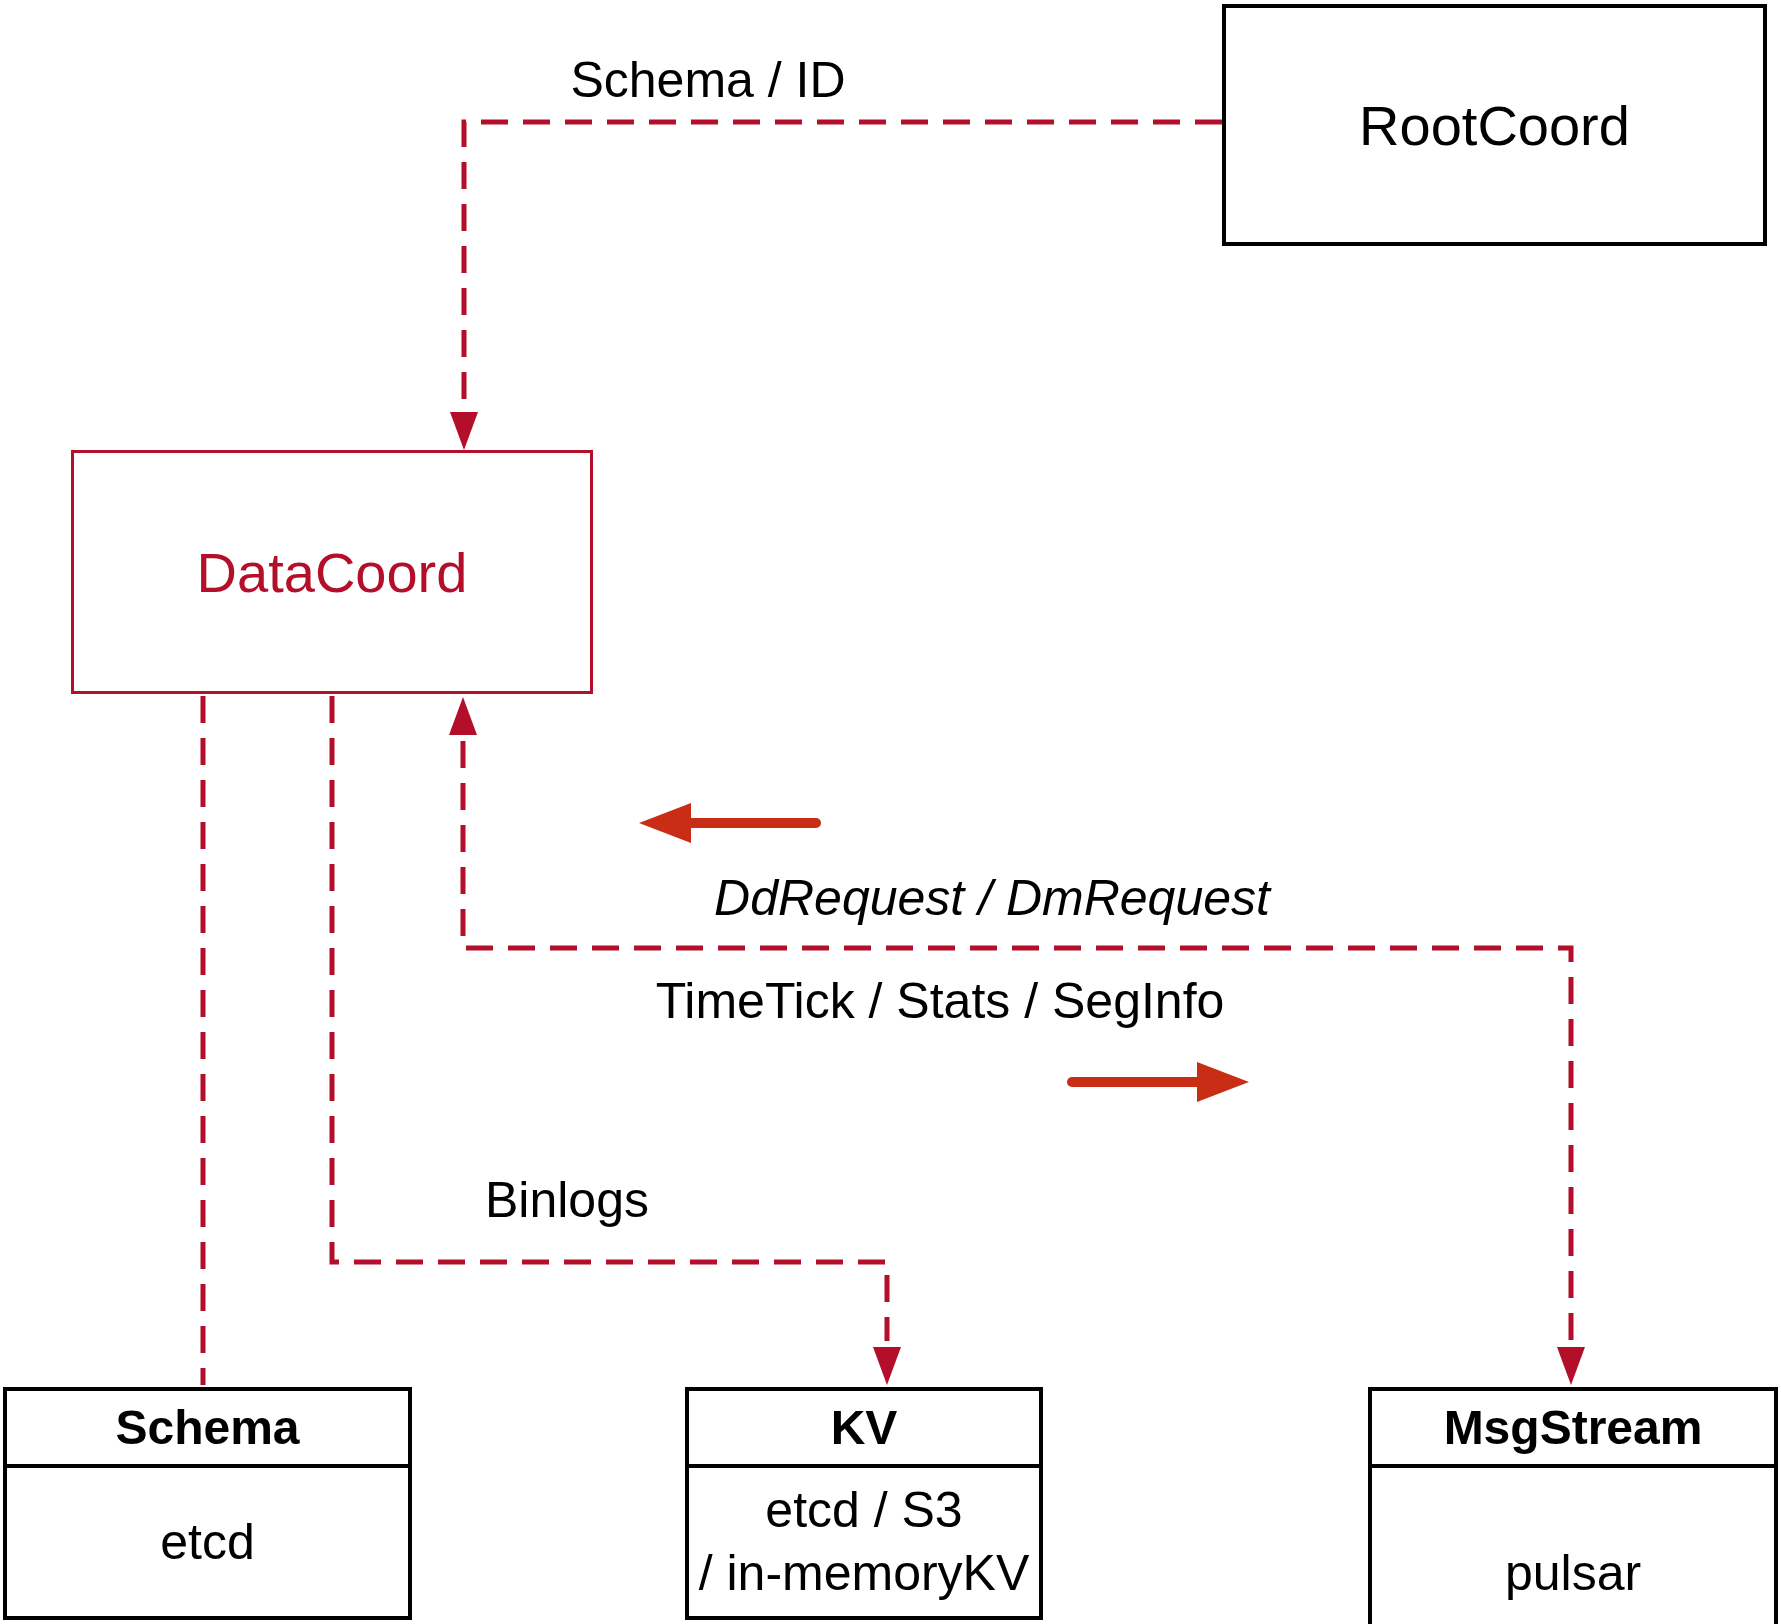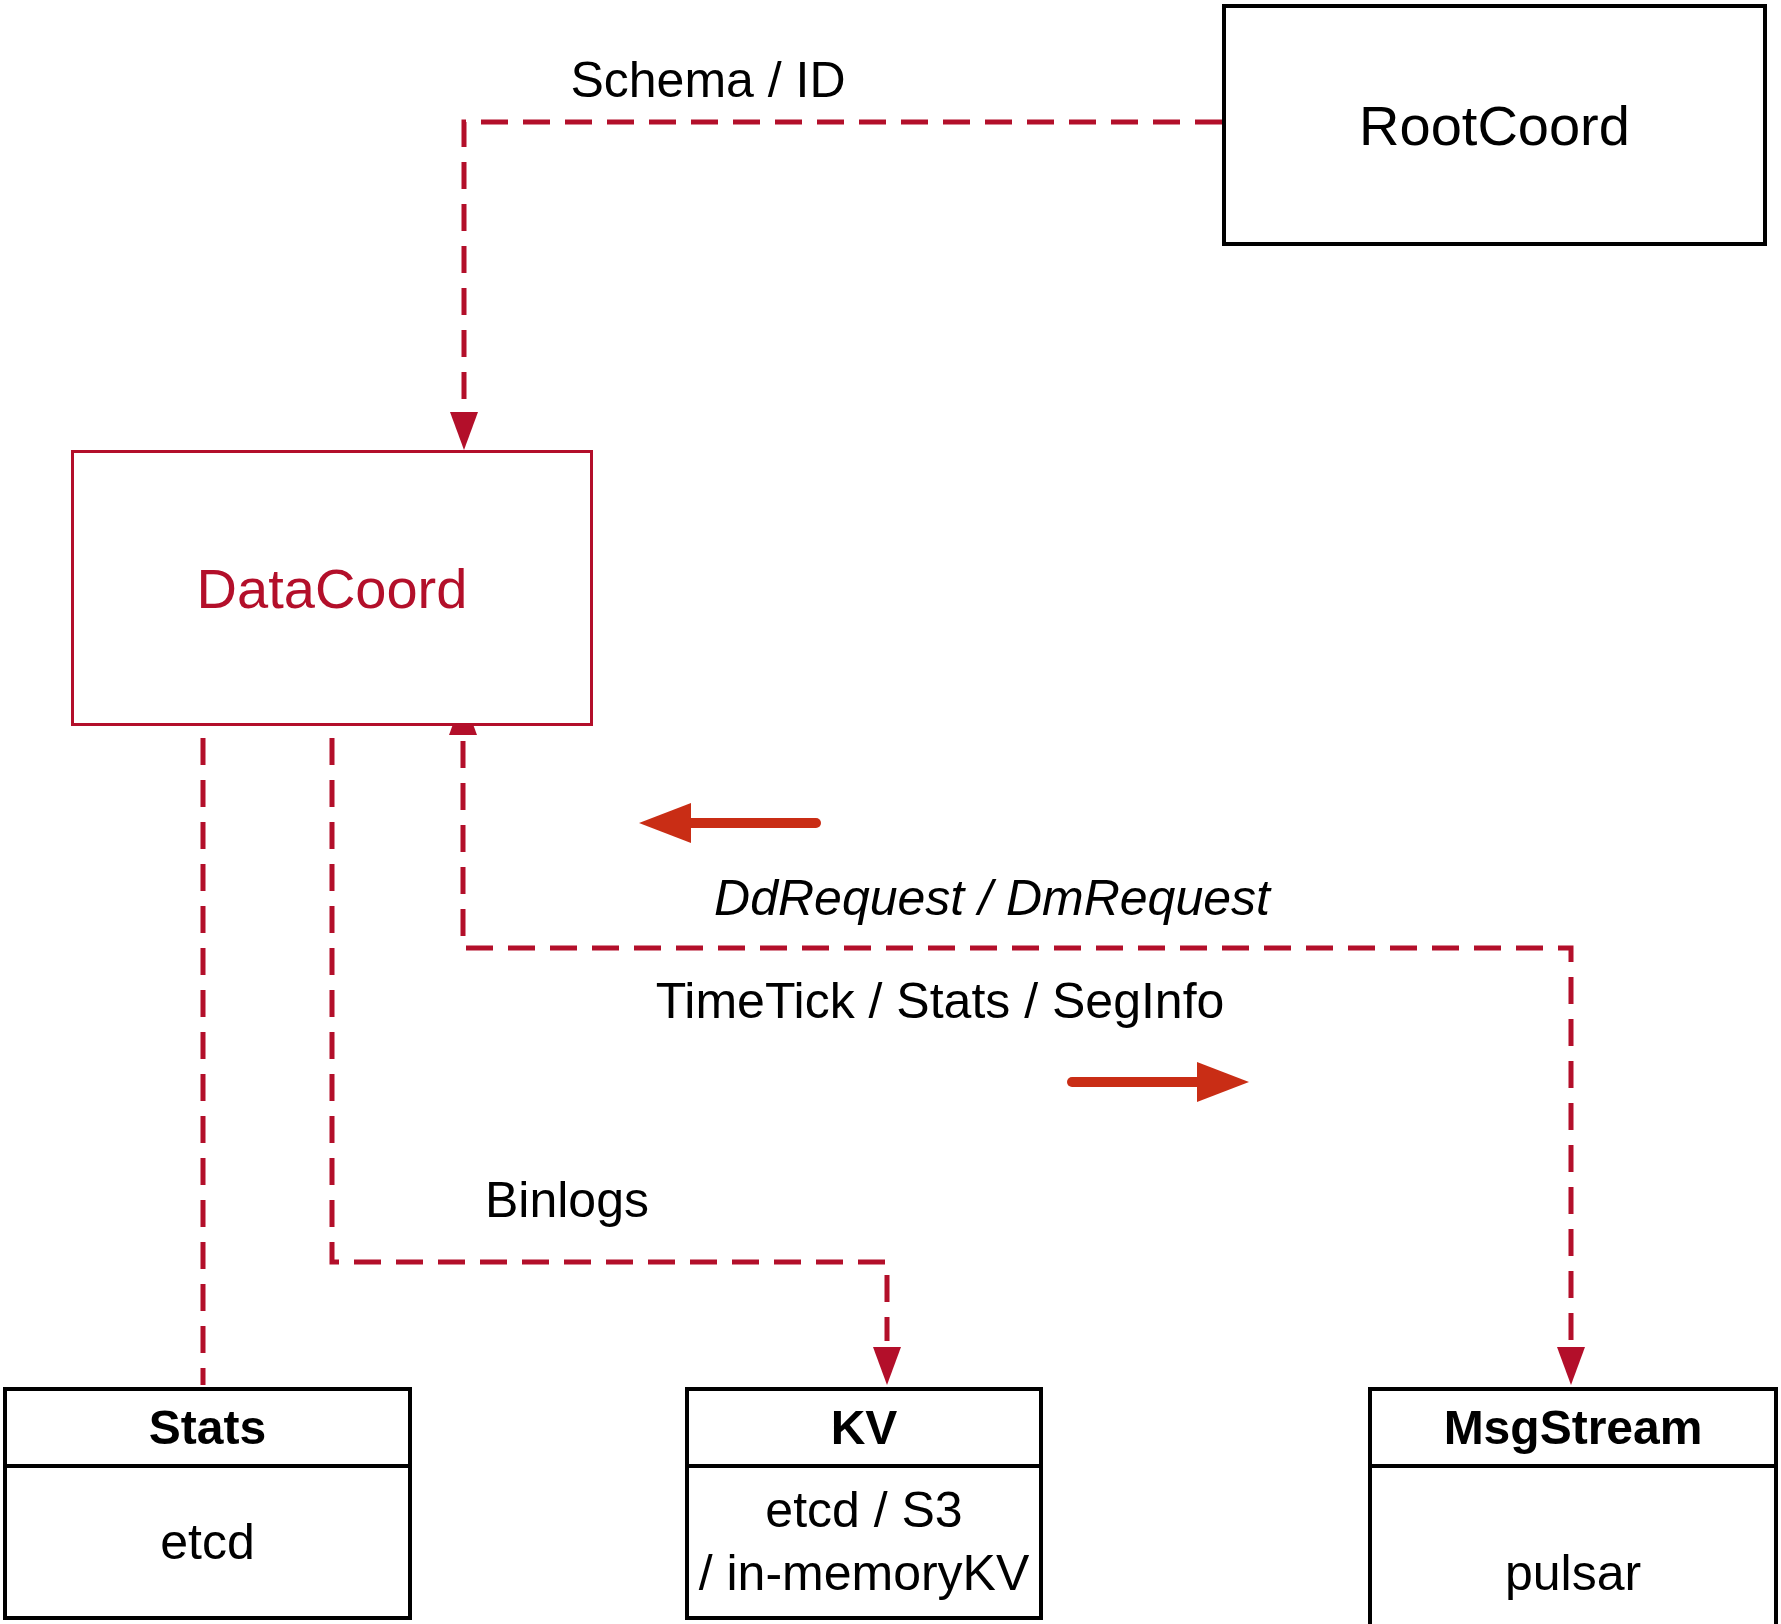--- a/index.html
+++ b/index.html
@@ -107,27 +107,27 @@
     <g>
       <line class="solid-shaft" x1="1072" y1="1082" x2="1198" y2="1082"></line>
       <polygon class="solid-head" points="1249,1082 1197,1062 1197,1102"></polygon>
     </g>
   </svg>
 
   <div class="node black" style="left:1222px;top:4px;width:545px;height:242px;">
     <span>RootCoord</span>
   </div>
 
-  <div class="node accent" style="left:71px;top:450px;width:522px;height:276px;">
+  <div class="node accent" style="left:71px;top:450px;width:522px;height:244px;">
     <span>DataCoord</span>
   </div>
 
   <div class="tbox" style="left:3px;top:1387px;width:409px;height:233px;">
     <div class="tbox-header">
-      <span>Stats</span>
+      <span>Schema</span>
     </div>
     <div class="tbox-body">
       <span>etcd</span>
     </div>
   </div>
 
   <div class="tbox" style="left:685px;top:1387px;width:358px;height:233px;">
     <div class="tbox-header">
       <span>KV</span>
     </div>

